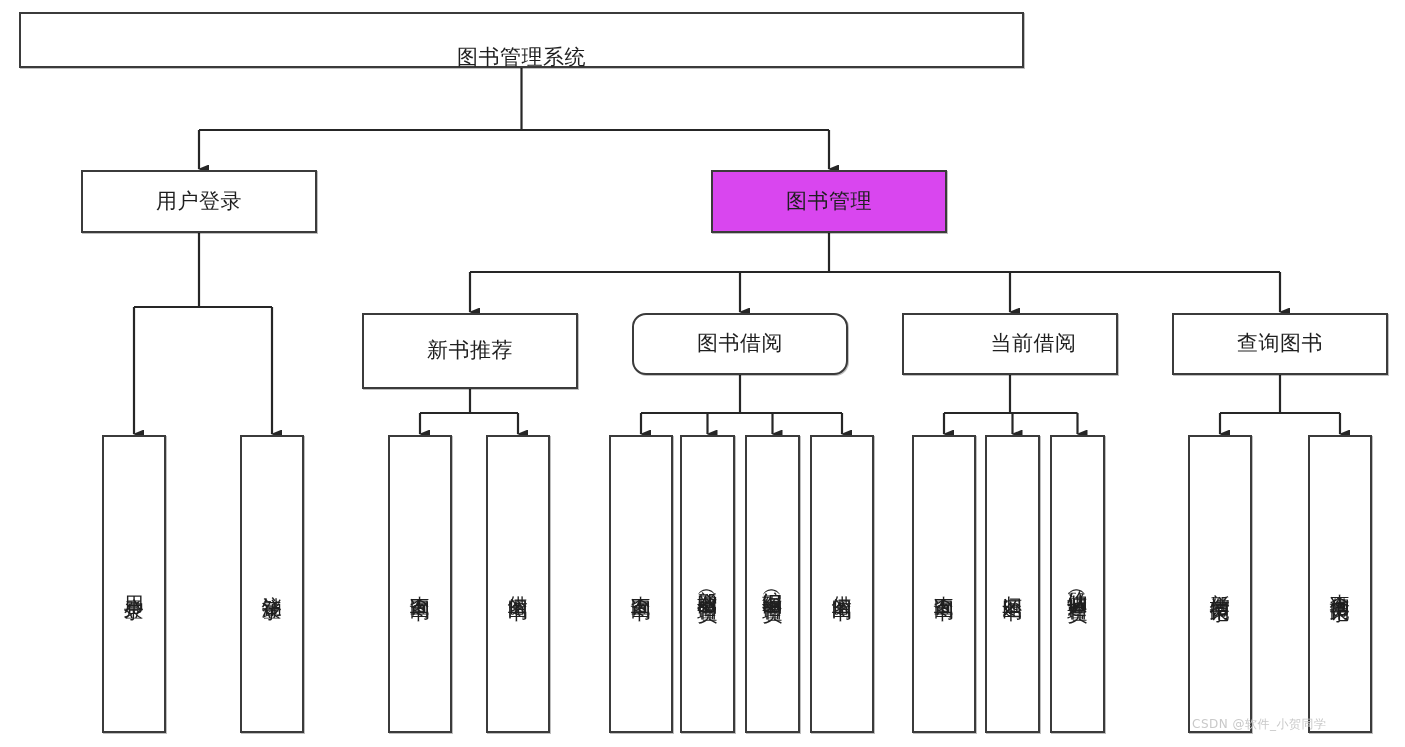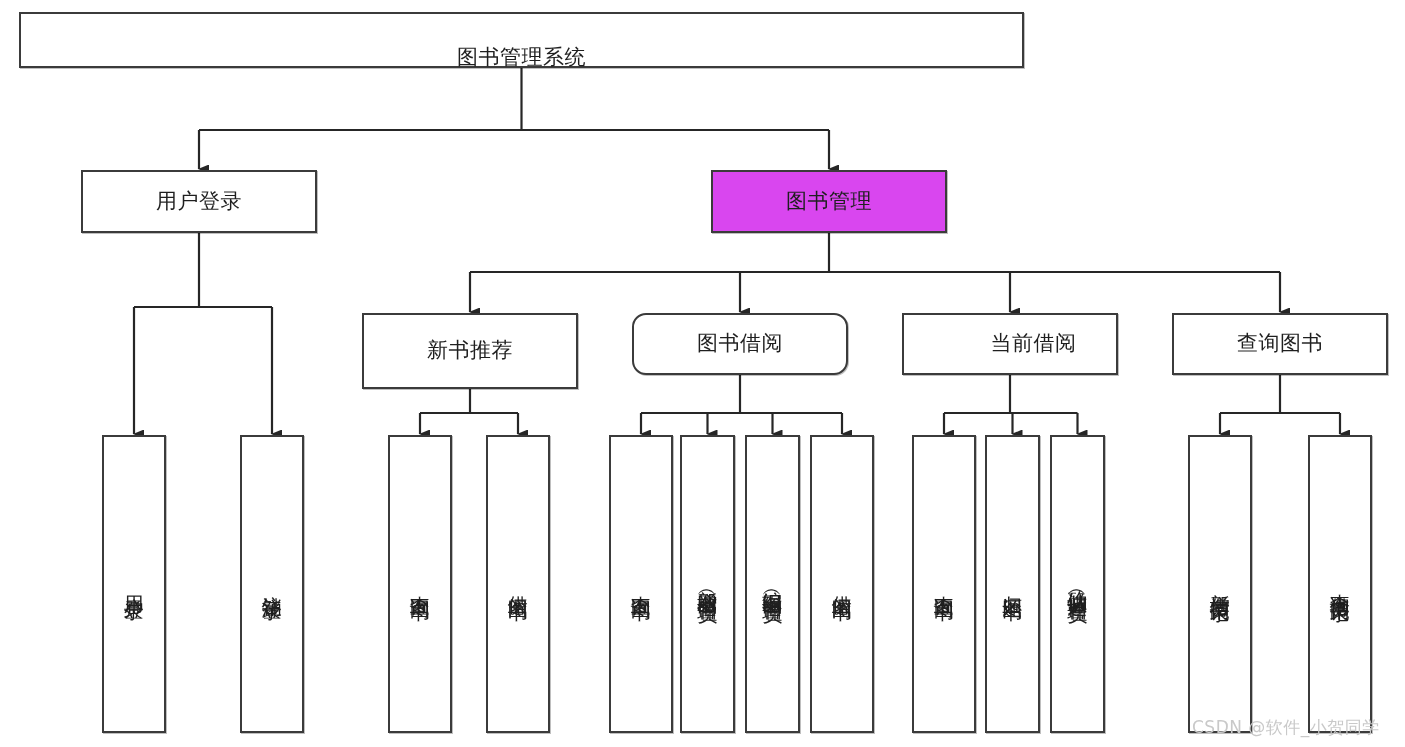--- a/index.html
+++ b/index.html
@@ -48,21 +48,21 @@
     letter-spacing: 2px;
     white-space: normal;
   }
   .node.vertical {
     align-items: center;
     justify-content: center;
   }
   .watermark {
     position: absolute;
     color: #c9c9c9;
-    font-size: 17px;
+    font-size: 12px;
     letter-spacing: 0.5px;
     white-space: nowrap;
     pointer-events: none;
   }
 </style>
 </head>
 <body>
 
 <div id="canvas">
   <svg id="edges" viewBox="0 0 1405 747" xmlns="http://www.w3.org/2000/svg">

